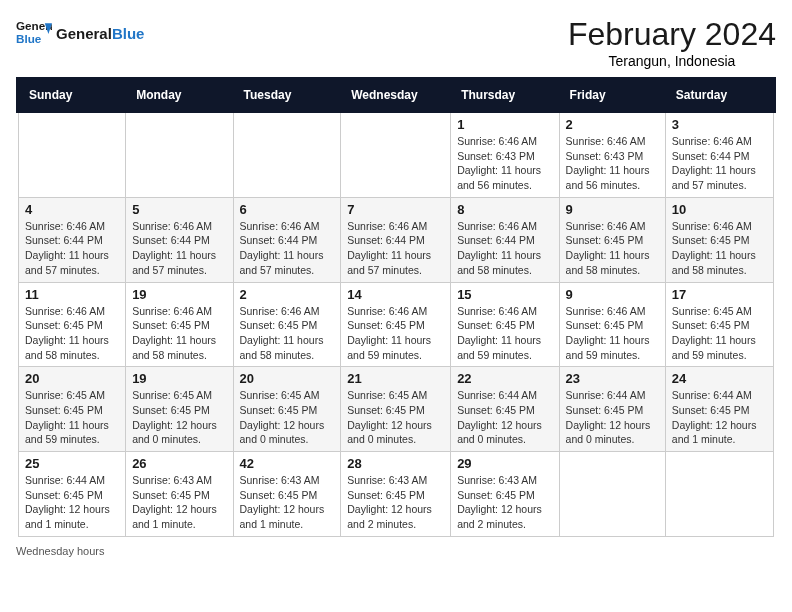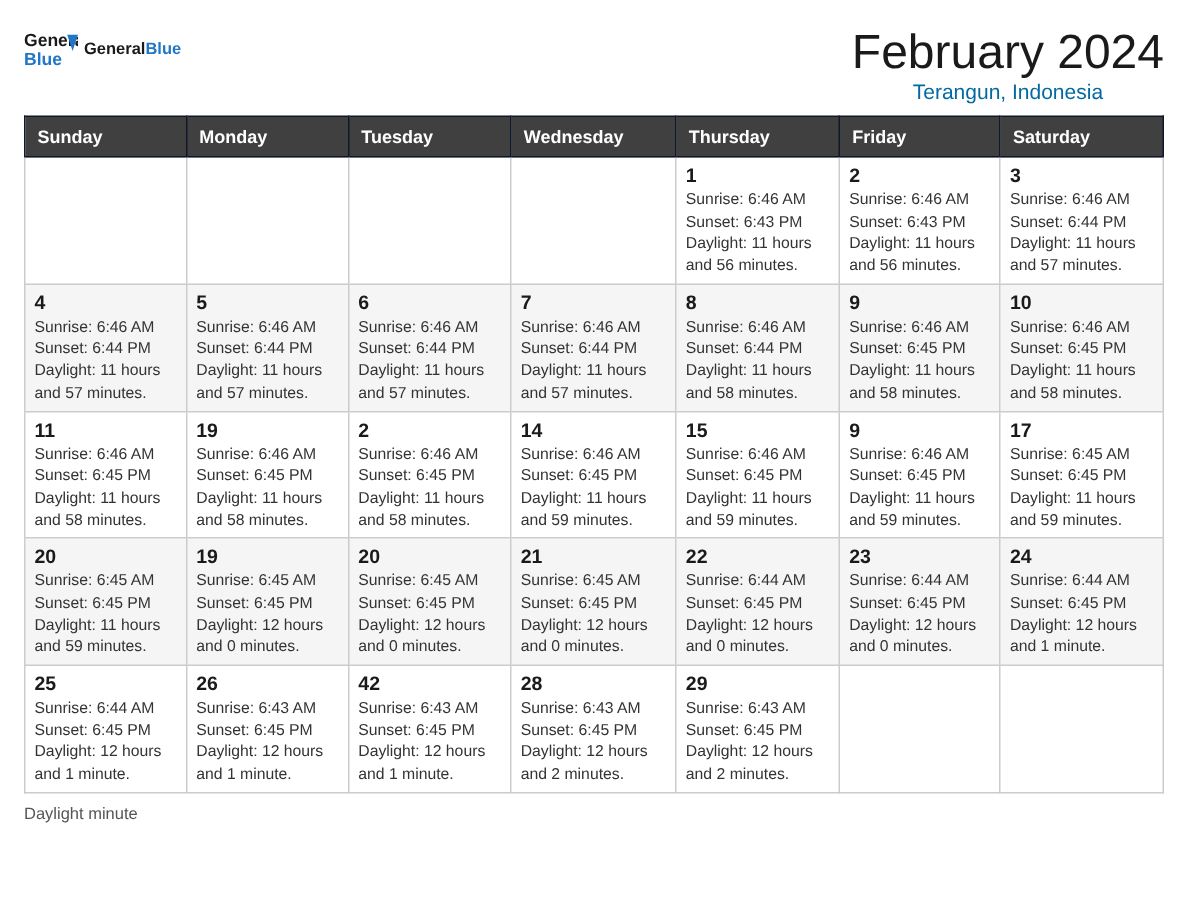--- a/index.html
+++ b/index.html
@@ -28,35 +28,35 @@
     .title-area {
       text-align: center;
     }
     .month-year {
       font-size: 32px;
       font-weight: 300;
       color: #1a1a1a;
     }
     .location {
       font-size: 14px;
-      color: #0369a1;
+      color: #000000;
     }
     .calendar-table {
       width: 100%;
       border-collapse: collapse;
       font-size: 11px;
     }
     .calendar-table th {
-      background: #404040;
+      background: #0f172a;
       color: #fff;
       text-align: left;
       padding: 6px 8px;
       font-size: 12px;
       font-weight: bold;
-      border: 1px solid #0f172a;
+      border: 5px solid #0f172a;
     }
     .calendar-table td {
       border: 1px solid #ccc;
       vertical-align: top;
       padding: 4px 6px;
       width: 113px;
       min-height: 80px;
     }
     .calendar-table tr:nth-child(even) td {
       background: #f5f5f5;
@@ -88,21 +88,21 @@
 <body>
 
 <div class="header-area">
   <div class="logo">
     <svg class="logo-icon" viewBox="0 0 40 40" xmlns="http://www.w3.org/2000/svg">
       <text x="0" y="16" font-family="Arial" font-size="13" font-weight="bold" fill="#1a1a1a">General</text>
       <text x="0" y="30" font-family="Arial" font-size="13" font-weight="bold" fill="#2176c7">Blue</text>
       <polygon points="32,8 40,8 36,20" fill="#2176c7"></polygon>
     </svg>
     <div style="line-height:1.2">
-      <div style="font-size:11px;font-weight:bold;color:#1a1a1a;">General<span style="color:#2176c7;">Blue</span></div>
+      <div style="font-size:15px;font-weight:bold;color:#1a1a1a;">General<span style="color:#2176c7;">Blue</span></div>
     </div>
   </div>
   <div class="title-area">
     <div class="month-year">February 2024</div>
     <div class="location">Terangun, Indonesia</div>
   </div>
 </div>
 
 <table class="calendar-table">
   <thead>
@@ -246,14 +246,14 @@
           <div class="day-number">29</div>
           <div class="day-info">Sunrise: 6:43 AM<br>Sunset: 6:45 PM<br>Daylight: 12 hours and 2 minutes.</div>
         </td>
         <td class="empty-cell"></td>
         <td class="empty-cell"></td>
       </tr>
     </tbody>
 </table>
 
 <div class="legend-area">
-  <span>Daylight minute</span>
+  <span>Wednesday hours</span>
 </div>
 
 </body></html>

